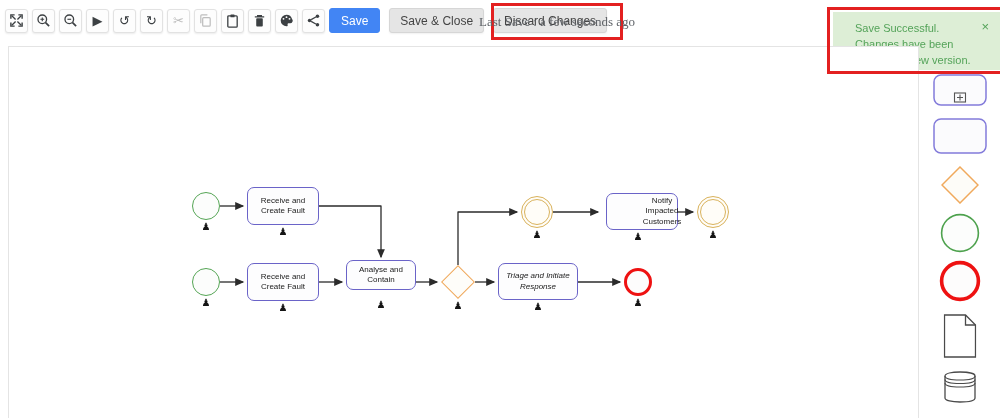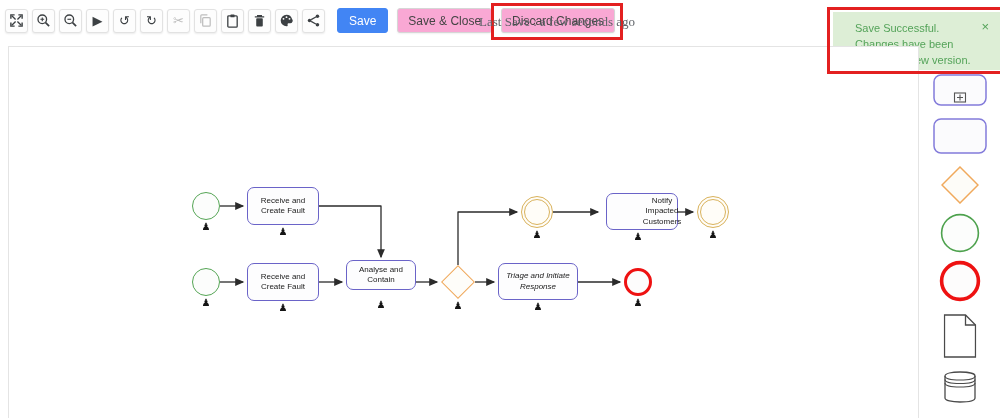--- a/index.html
+++ b/index.html
@@ -9,22 +9,22 @@
 
   
   #toolbar { position:absolute; left:5px; top:8px; display:flex; gap:4px; align-items:center; }
   .tb-btn { width:23px; height:24px; background:#fdfdfd; border:1px solid #e2e2e2; border-radius:3px;
     box-shadow:0 1px 2px rgba(0,0,0,.08); display:flex; align-items:center; justify-content:center;
     color:#3c4043; cursor:pointer; font-size:12px; }
   .tb-btn.disabled { color:#bdbdbd; }
   .tb-btn svg { display:block; }
   .btn-save { height:25px; padding:0 11px; background:var(--accent-blue,#4285f4); color:#fff;
     border:1px solid var(--accent-blue,#4285f4); border-radius:3px; font-size:12px;
-    font-family:"Liberation Sans",sans-serif; cursor:pointer; margin-left:8px; }
-  .btn-plain { height:25px; padding:0 10px; background:#f9a8d4; color:#444; border:1px solid #d6d6d6;
+    font-family:"Liberation Sans",sans-serif; cursor:pointer; }
+  .btn-plain { height:25px; padding:0 10px; background:#e5e5e5; color:#444; border:1px solid #d6d6d6;
     border-radius:3px; font-size:12px; font-family:"Liberation Sans",sans-serif;
     box-shadow:0 1px 2px rgba(0,0,0,.06); cursor:pointer; margin-left:5px; }
   #last-save-box { position:absolute; left:491px; top:3px; width:132px; height:37px;
     border:3px solid var(--highlight-red,#e32020); display:flex; align-items:flex-start; justify-content:center; }
   #last-save-text { font-size:13px; color:#5f6368; margin-top:8px; white-space:nowrap;font-family:Liberation Serif, serif; }
 
   
   #toast { position:absolute; left:833px; top:12px; width:167px; height:58px;
     background:var(--toast-bg,#ddeed6); padding:9px 8px 6px 22px; }
   #toast-msg { display:block; width:122px; font-size:11px; line-height:1.45;

